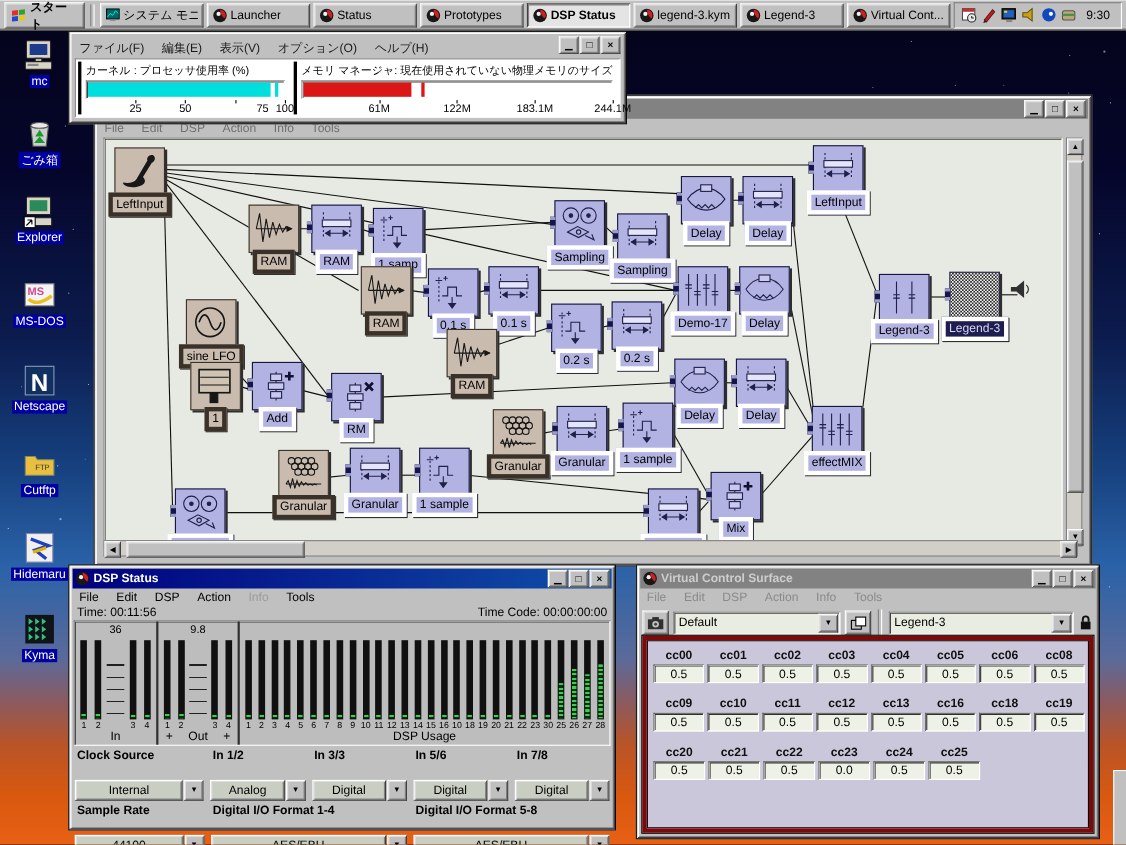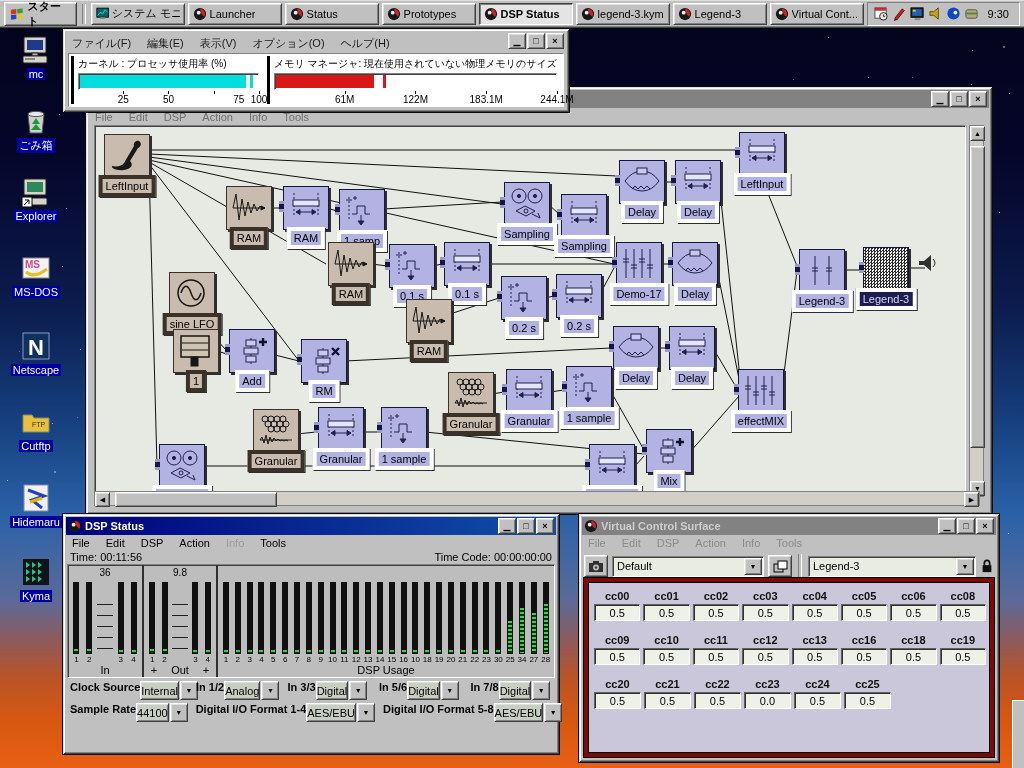--- a/index.html
+++ b/index.html
@@ -89,21 +89,21 @@
   .mrow{flex:1;display:flex;justify-content:space-around;align-items:flex-end;}
   .mcol{display:flex;flex-direction:column;align-items:center;width:10px;}
   .mbar{width:6px;height:72px;background:#101010;position:relative;}
   .mfill{position:absolute;bottom:1px;left:1px;right:1px;background:repeating-linear-gradient(180deg,#39d050 0 2px,#083010 2px 4px);}
   .mnum{font-size:8px;line-height:9px;margin-top:1px;}
   .msub{text-align:center;font-size:11px;line-height:12px;display:flex;justify-content:center;gap:14px;}
   .tickcol{width:16px;height:58px;align-self:flex-end;margin-bottom:12px;
     background:repeating-linear-gradient(180deg,transparent 0 10px,#202020 10px 11px);}
   .mpeak{position:absolute;top:2px;left:50%;transform:translateX(-50%);font-size:10px;}
   .selrow{display:flex;margin-top:3px;padding:0 2px;gap:6px;}
-  .selcol{display:flex;flex-direction:row;gap:0;}
+  .selcol{display:flex;flex-direction:column;gap:16px;}
   .sellabel{font-weight:bold;font-size:11px;padding-left:2px;white-space:nowrap;}
   .dd{display:flex;height:19px;}
   .dd-box{flex:1;display:flex;align-items:center;justify-content:center;font-size:11px;}
   .dd-btn{width:16px;margin-left:1px;display:flex;align-items:center;justify-content:center;font-size:7px;background:#c0c0c0;
     border:1px solid;border-color:#fff #404040 #404040 #fff;box-shadow:inset 1px 1px 0 #dfdfdf,inset -1px -1px 0 #808080;}
   
   #vcs{left:578px;top:513px;width:422px;height:250px;z-index:30;}
   #vcs .menubar{color:#8a8a8a;padding:2px 6px;}
   #vcs-toolbar{display:flex;align-items:center;gap:4px;padding:3px 2px;}
   .toolbtn{width:22px;height:20px;display:flex;align-items:center;justify-content:center;background:#c0c0c0;
@@ -1120,21 +1120,21 @@
             <div class="mcol">
               <div class="mbar">
                 <div class="mfill" style="height: 32.4px;"></div>
               </div>
               <span class="mnum">25</span>
             </div>
             <div class="mcol">
               <div class="mbar">
                 <div class="mfill" style="height: 44.64px;"></div>
               </div>
-              <span class="mnum">34</span>
+              <span class="mnum">26</span>
             </div>
             <div class="mcol">
               <div class="mbar">
                 <div class="mfill" style="height: 39.6px;"></div>
               </div>
               <span class="mnum">27</span>
             </div>
             <div class="mcol">
               <div class="mbar">
                 <div class="mfill" style="height: 48.96px;"></div>

